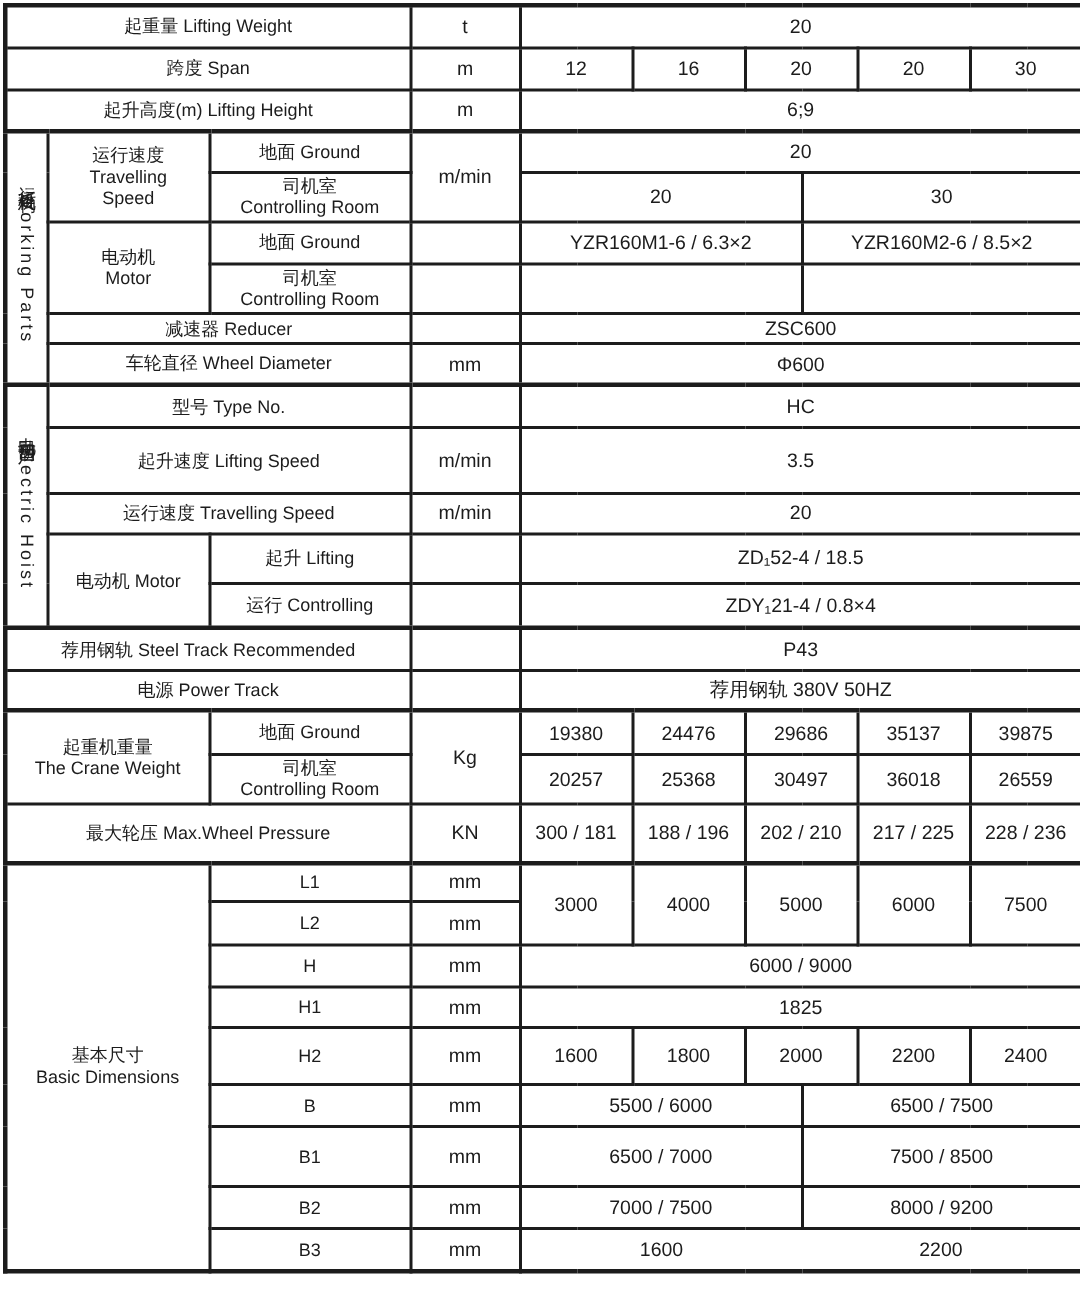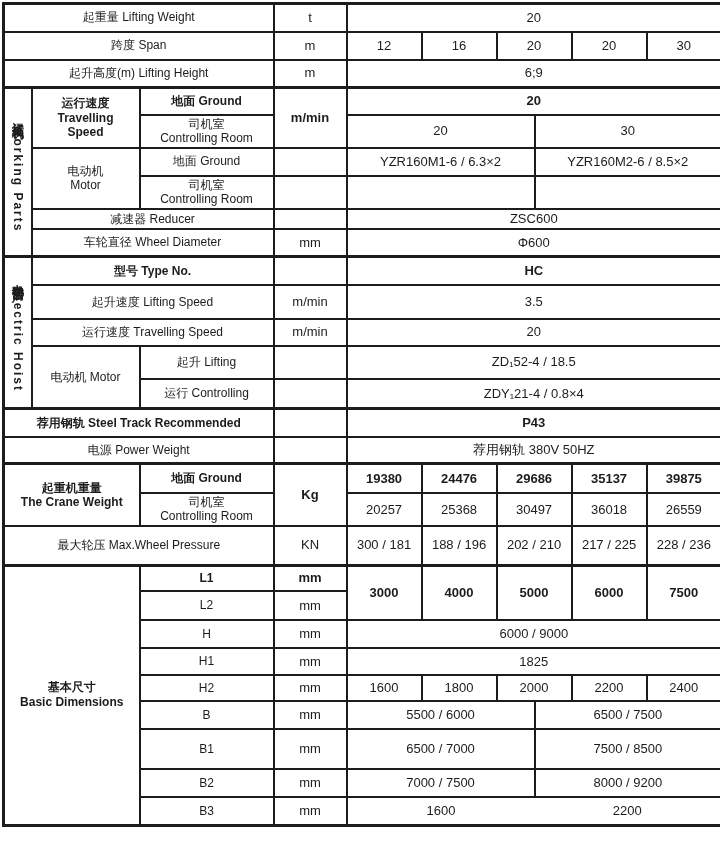--- a/index.html
+++ b/index.html
@@ -18,21 +18,21 @@
   td {
     border:2px solid #1c1c1c;
     text-align:center;
     vertical-align:middle;
     padding:1px 2px;
     font-size:12px;
     line-height:1.22;
     white-space:pre-line;
     overflow:hidden;
   }
-  tr.sec > td { border-top-width:3px;font-weight:bold; }
+  tr.sec > td { border-top-width:3px; }
   td.unit, td.val { font-size:13px; white-space:nowrap; }
   td.vlabel { padding:0; }
   .vtext {
     writing-mode:vertical-rl;
     text-orientation:mixed;
     margin:0 auto;
     font-size:12px;
     letter-spacing:2px;
     white-space:nowrap;
   }
@@ -133,21 +133,21 @@
 
   <tr class="sec" style="height:28px">
     <td class="vlabel" rowspan="5">
       <div class="vtext">电动葫芦 Electric Hoist</div>
     </td>
     <td colspan="2">型号 Type No.</td>
     <td class="unit"></td>
     <td class="val" colspan="10">HC</td>
   </tr>
 
-  <tr style="height:34px">
+  <tr style="height:44px">
     <td colspan="2">起升速度 Lifting Speed</td>
     <td class="unit">m/min</td>
     <td class="val" colspan="10">3.5</td>
   </tr>
 
   <tr style="height:27px">
     <td colspan="2">运行速度 Travelling Speed</td>
     <td class="unit">m/min</td>
     <td class="val" colspan="10">20</td>
   </tr>
@@ -165,21 +165,21 @@
     <td class="val" colspan="10">ZDY₁21-4 / 0.8×4</td>
   </tr>
 
   <tr class="sec" style="height:28px">
     <td colspan="3">荐用钢轨 Steel Track Recommended</td>
     <td class="unit"></td>
     <td class="val" colspan="10">P43</td>
   </tr>
 
   <tr style="height:27px">
-    <td colspan="3">电源 Power Weight</td>
+    <td colspan="3">电源 Power Track</td>
     <td class="unit"></td>
     <td class="val" colspan="10">荐用钢轨 380V  50HZ</td>
   </tr>
 
   <tr class="sec" style="height:29px">
     <td rowspan="2" colspan="2">起重机重量
 The Crane Weight</td>
     <td>地面 Ground</td>
     <td class="unit" rowspan="2">Kg</td>
     <td class="val" colspan="2">19380</td>
@@ -231,21 +231,21 @@
     <td class="unit">mm</td>
     <td class="val" colspan="10">6000 / 9000</td>
   </tr>
 
   <tr style="height:27px">
     <td>H1</td>
     <td class="unit">mm</td>
     <td class="val" colspan="10">1825</td>
   </tr>
 
-  <tr style="height:26px">
+  <tr style="height:38px">
     <td>H2</td>
     <td class="unit">mm</td>
     <td class="val" colspan="2">1600</td>
     <td class="val" colspan="2">1800</td>
     <td class="val" colspan="2">2000</td>
     <td class="val" colspan="2">2200</td>
     <td class="val" colspan="2">2400</td>
   </tr>
 
   <tr style="height:28px">

